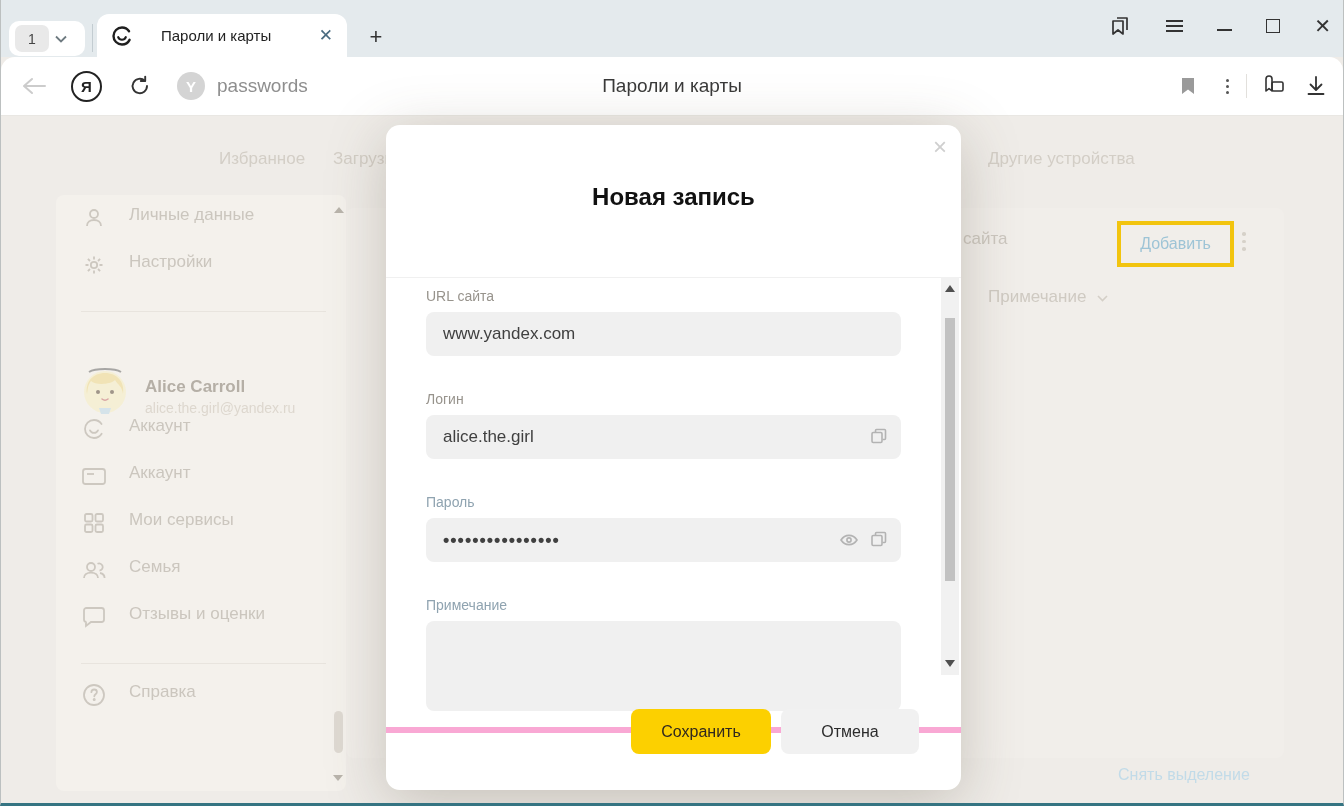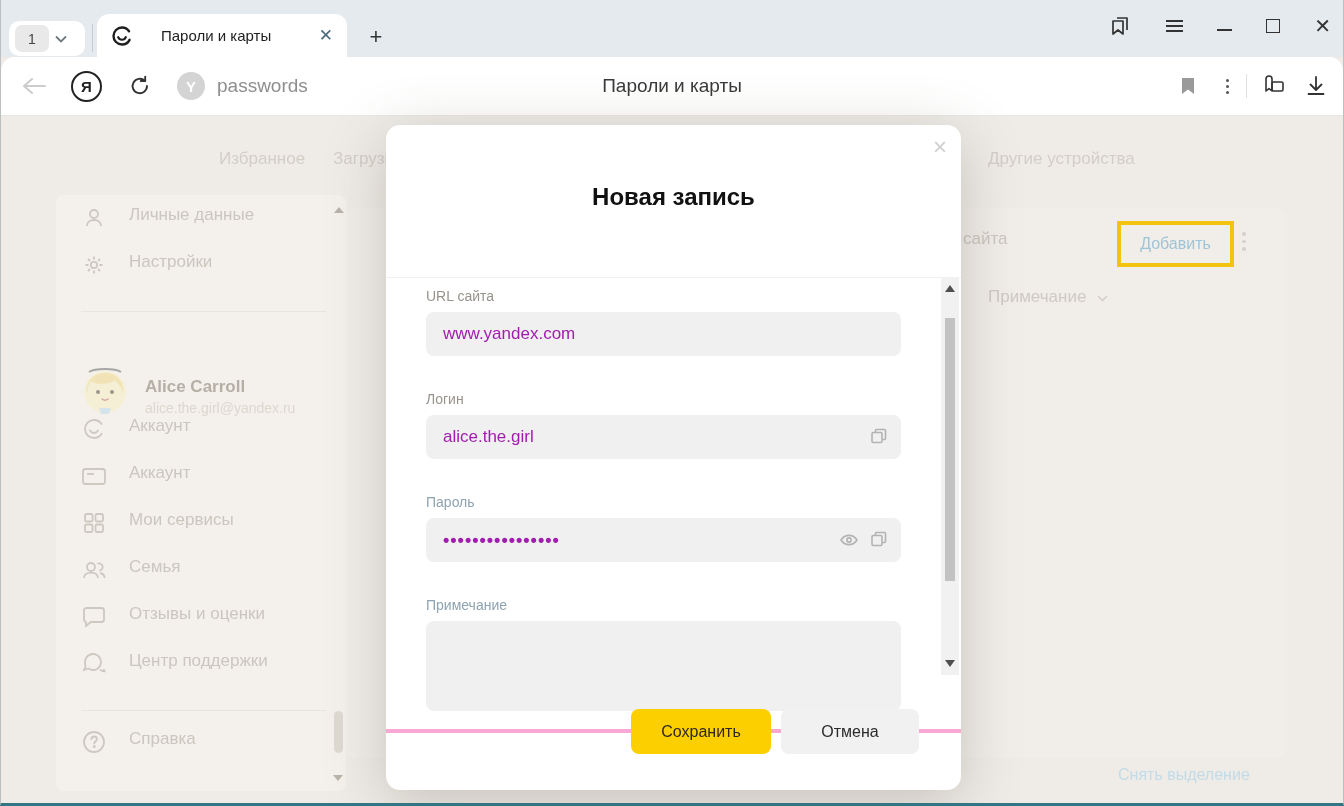--- a/index.html
+++ b/index.html
@@ -83,28 +83,28 @@
   .col-head svg { stroke:#d4cfc7; fill:none; stroke-width:1.6; margin-left:6px; }
   .deselect { position:absolute; left:1117px; top:650px; font-size:16px; color:#c2dbe8; }
 
   
   .modal { position:absolute; left:385px; top:125px; width:575px; height:665px; background:#fff;
     border-radius:14px; box-shadow:0 12px 60px rgba(90,80,60,.28); z-index:10; }
   .m-close { position:absolute; right:14px; top:8px; font-size:24px; color:#cfcfcf; }
   .m-title { position:absolute; left:0; top:58px; width:100%; text-align:center;
     font-size:24px; font-weight:bold; color:#111; }
   .m-scroll { position:absolute; left:0; top:152px; width:100%; height:456px;
-    border-top:1px solid #f0f0f0; border-bottom:4px solid #f9a8d4; overflow:hidden;
+    border-top:1px solid #f0f0f0; border-bottom:6px solid #f9a8d4; overflow:hidden;
     padding:10px 0 0 40px; }
   .fgroup { width:475px; margin-bottom:35px; }
   .flabel { font-size:14px; margin-bottom:8px; color:#97938c; }
   .flabel.blue { color:#8fa3b0; }
   .fwrap { position:relative; width:475px; }
   .finput { width:475px; height:44px; background:#f0f0f0; border:none; border-radius:8px;
-    font-family:"Liberation Sans","DejaVu Sans",sans-serif; font-size:17px; color:#a21caf;
+    font-family:"Liberation Sans","DejaVu Sans",sans-serif; font-size:17px; color:#404040;
     padding:0 70px 0 17px; outline:none; }
   .finput.pw { font-size:18px; font-weight:bold; letter-spacing:1px; padding-right:100px; }
   .ftext { width:475px; height:90px; background:#f0f0f0; border:none; border-radius:8px;
     resize:none; outline:none; font-family:inherit; font-size:17px; padding:10px 16px; }
   .in-icon { position:absolute; top:13px; width:18px; height:18px; }
   .in-icon svg { stroke:#b3b3b3; fill:none; stroke-width:1.6; }
   .ic-copy { right:13px; } .ic-eye { right:44px; }
 
   .m-scrollbar { position:absolute; left:555px; top:152px; width:18px; height:398px; background:#f1f1f1; }
   .m-thumb { position:absolute; left:4px; top:41px; width:10px; height:263px; background:#c2c2c2; }
@@ -299,29 +299,20 @@
         <span class="s-label">Семья</span>
       </div>
       <div class="s-item">
         <span class="s-icon">
           <svg width="26" height="24" viewBox="0 0 26 24">
               <path d="M3 5.5A2.5 2.5 0 0 1 5.5 3h15A2.5 2.5 0 0 1 23 5.5v9a2.5 2.5 0 0 1-2.5 2.5H10l-5 4v-4H5.5A2.5 2.5 0 0 1 3 14.5z"></path>
             </svg>
         </span>
         <span class="s-label">Отзывы и оценки</span>
       </div>
-      <div class="s-item">
-        <span class="s-icon">
-          <svg width="26" height="24" viewBox="0 0 26 24">
-            <path d="M4 10a8 8 0 1 1 3.2 6.4L3 18l1.6-4A8 8 0 0 1 4 10z"></path>
-            <path d="M19 17.6c1.4 1.4 3.4 1.8 4.6 1.8l-1-2.4"></path>
-          </svg>
-        </span>
-        <span class="s-label">Центр поддержки</span>
-      </div>
 
       <div class="s-div"></div>
 
       <div class="s-item" style="margin-top:18px;">
         <span class="s-icon">
           <svg width="26" height="26" viewBox="0 0 26 26">
             <circle cx="13" cy="13" r="10"></circle>
             <path d="M10.4 10.2c0-1.6 1.2-2.7 2.8-2.7 1.5 0 2.7 1 2.7 2.5 0 2.2-2.6 2.3-2.6 4.3" stroke-linecap="round"></path>
             <circle cx="13.2" cy="17.6" r=".6" fill="#cdc8c0"></circle>
           </svg>

